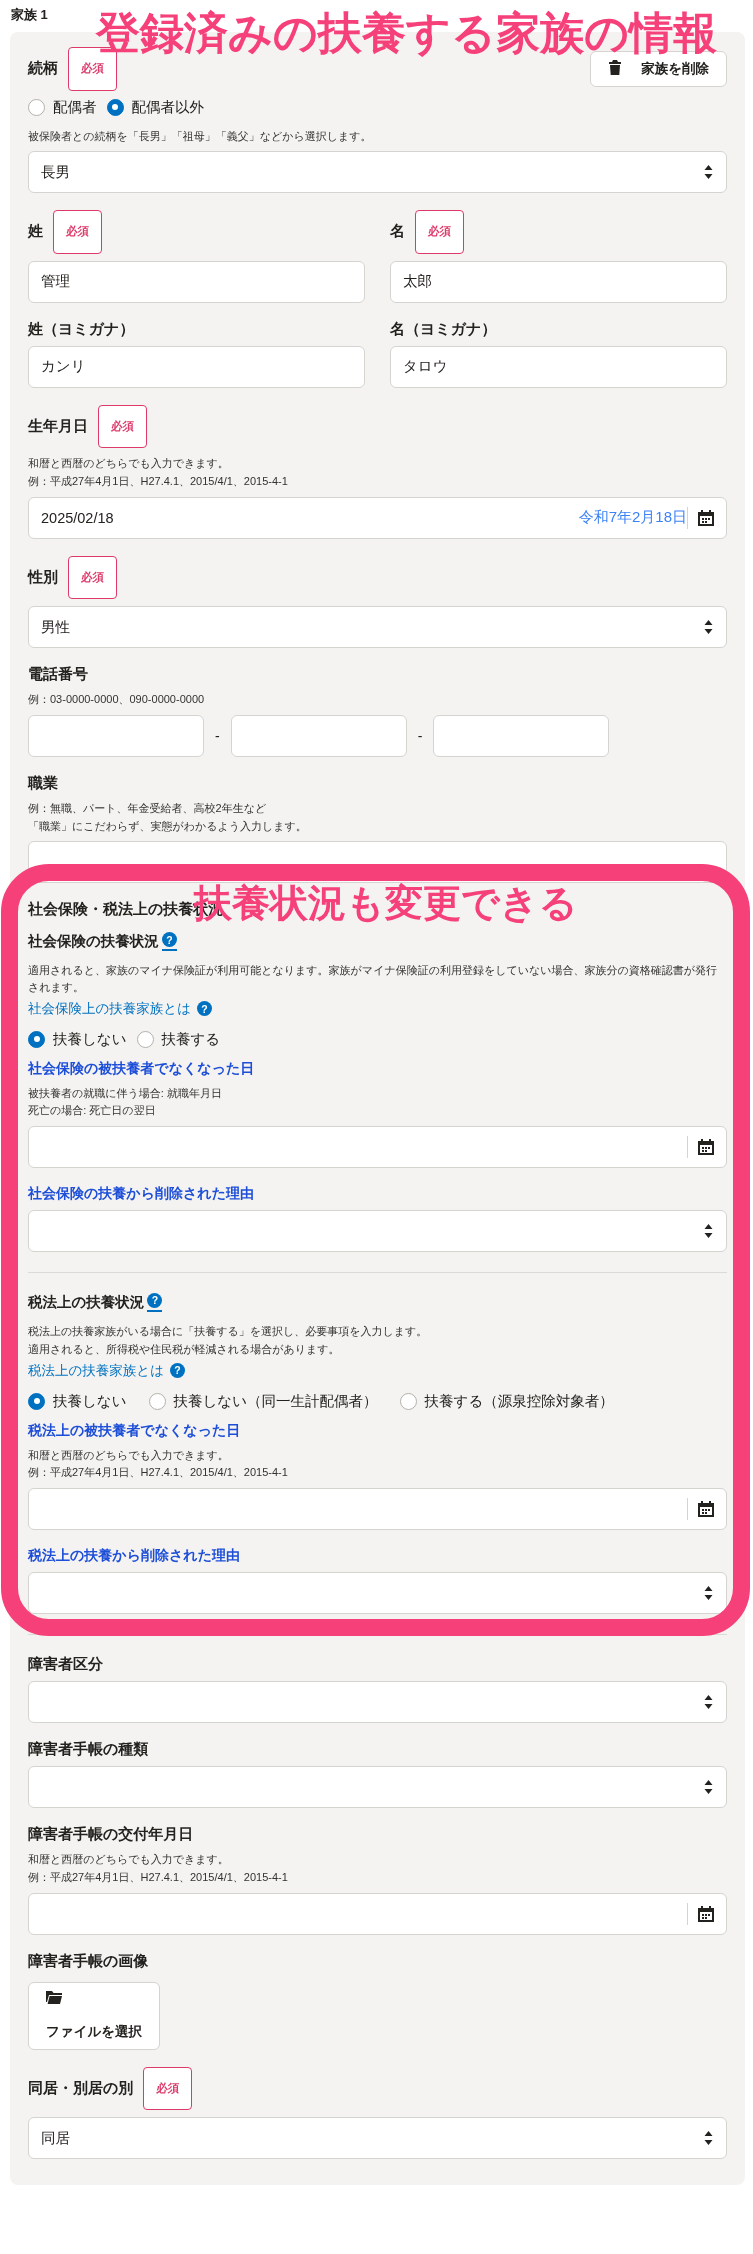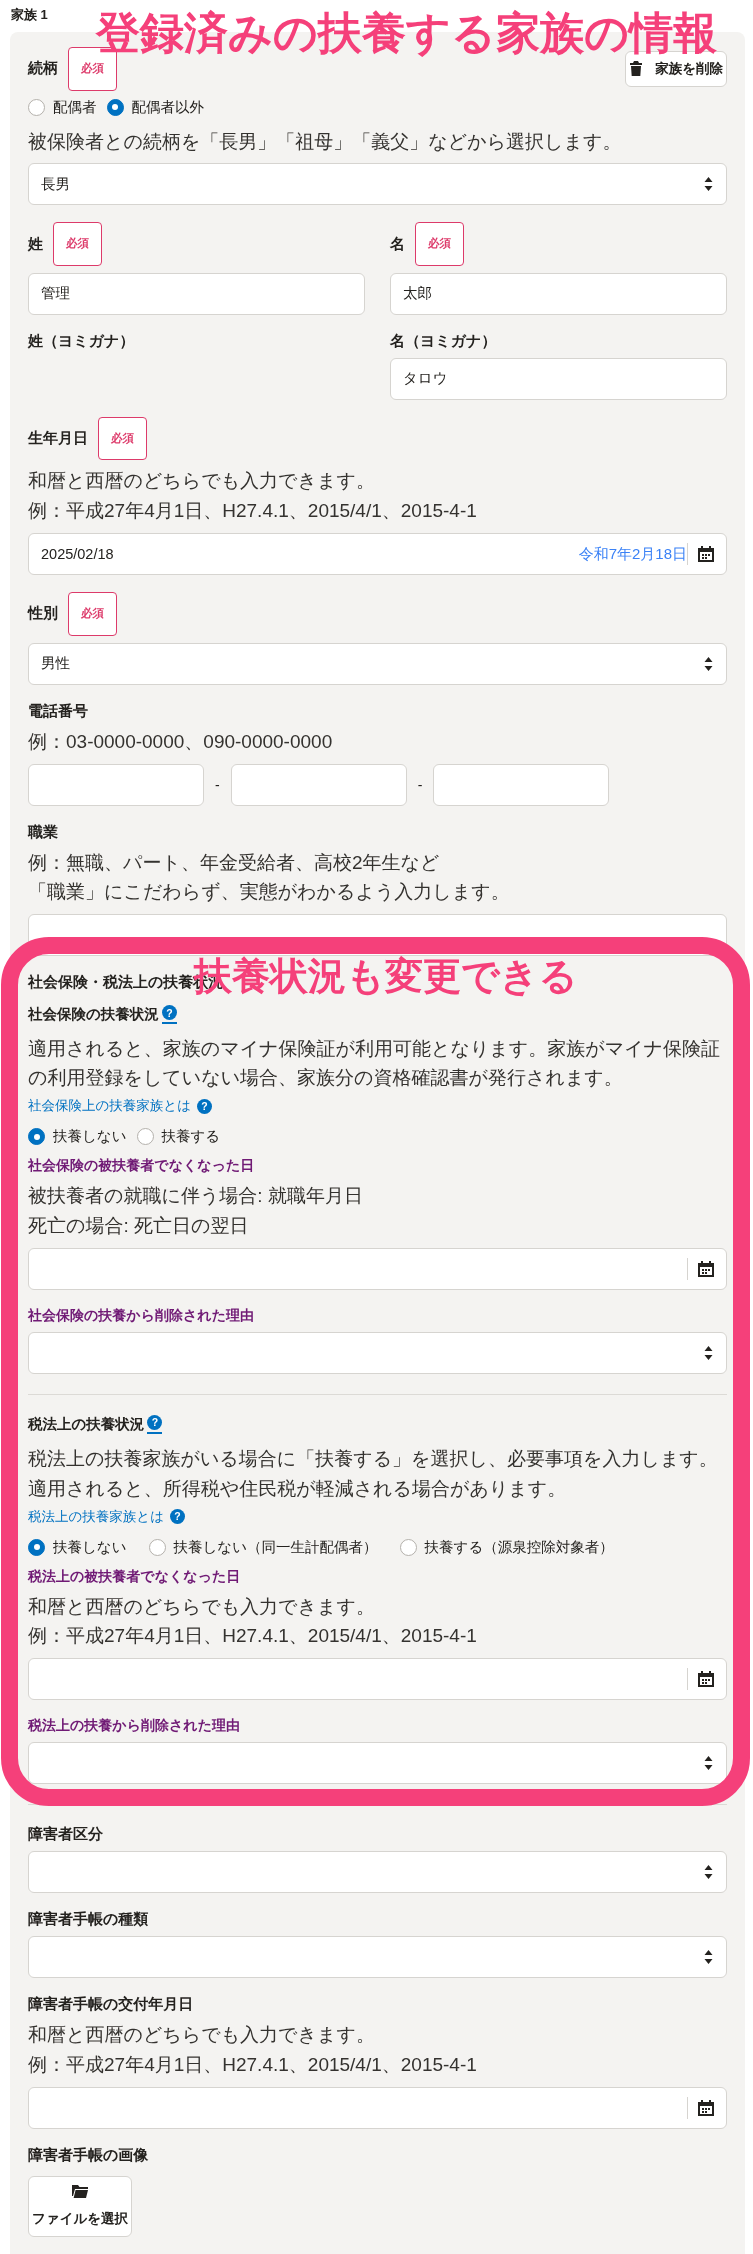--- a/index.html
+++ b/index.html
@@ -7,43 +7,43 @@
   body { font-family:"Liberation Sans","DejaVu Sans",sans-serif; color:#24221f; }
   #root { position:relative; width:753px; height:2254px; overflow:hidden; background:#fff; }
 
   .family-label { font-size:13px; font-weight:700; padding:6px 0 6px 11px; }
 
   .card { position:relative; margin:2px 8px 0 10px; background:#f4f3f1; border-radius:8px; padding:15px 18px 26px 18px; }
 
   .field { margin-bottom:17px; }
   .label-row { display:flex; align-items:center; gap:10px; margin-bottom:7px; }
   .label { font-size:15px; font-weight:700; color:#24221f; }
-  .sub-label { font-size:14px; font-weight:700; color:#701a75; }
+  .sub-label { font-size:14px; font-weight:700; color:#1d4ed8; }
   .required-badge { font-size:11.5px; font-weight:700; color:#dd3a6a; border:1.5px solid #dd3a6a; background:#fff; border-radius:4px; padding:15px 12px; line-height:1; }
 
-  .help { font-size:19px; line-height:1.52; color:#34322f; margin-bottom:7px; }
+  .help { font-size:11px; line-height:1.52; color:#34322f; margin-bottom:7px; }
   .help div { margin-bottom:1px; }
 
   .control { background:#fff; border:1px solid #d6d4d0; border-radius:6px; height:42px; display:flex; align-items:center; padding:0 12px; font-size:14.5px; color:#24221f; }
   input.control { width:100%; outline:none; }
   .select { justify-content:space-between; cursor:pointer; }
   .select .val { flex:1; }
   .updown { flex:0 0 auto; margin-left:8px; }
   .date { justify-content:flex-start; }
   .date .val { flex:1; }
   .date .wareki { font-size:15px; color:#3b82f6; }
   .date .vsep { width:1px; height:22px; background:#d6d4d0; margin-right:10px; }
 
   .radio-row { display:flex; align-items:center; gap:10px; margin-bottom:11px; }
   .radio { display:flex; align-items:center; gap:8px; font-size:14.5px; cursor:pointer; }
   .rdot { width:17px; height:17px; border-radius:50%; background:#fff; border:1.5px solid #b4b1ac; flex:0 0 auto; position:relative; }
   .rdot.checked { background:#0071c1; border-color:#0071c1; }
   .rdot.checked::after { content:""; position:absolute; left:50%; top:50%; width:6px; height:6px; margin:-3px 0 0 -3px; border-radius:50%; background:#fff; }
 
-  .btn { display:inline-flex; align-items:center; gap:12px; background:#fff; border:1px solid #d6d4d0; border-radius:6px; padding:8px 3px; font-size:13.5px; font-weight:700; color:#24221f; cursor:pointer; }
+  .btn { display:inline-flex; align-items:flex-start; gap:19px; background:#fff; border:1px solid #d6d4d0; border-radius:6px; padding:8px 17px; font-size:13.5px; font-weight:700; color:#24221f; cursor:pointer; }
 
   .grid2 { display:grid; grid-template-columns:1fr 1fr; column-gap:25px; }
 
   .phone-row { display:flex; align-items:center; gap:11px; }
   .phone-row .control { width:176px; }
   .hyphen { font-size:14px; color:#24221f; }
 
   .qicon { display:inline-flex; align-items:center; justify-content:center; width:15px; height:15px; border-radius:50%; background:#0071c1; color:#fff; font-size:10.5px; font-weight:700; line-height:1; flex:0 0 auto; }
   .qwrap { display:inline-flex; padding-bottom:2px; border-bottom:2px solid #0071c1; margin-left:3px; }
   .link-row { display:flex; align-items:center; gap:6px; font-size:13.5px; color:#0071c1; margin-bottom:12px; cursor:pointer; }
@@ -120,20 +120,21 @@
         </div>
         <input class="control" value="太郎" style="">
       </div>
     </div>
 
     <div class="field grid2">
       <div>
         <div class="label-row">
             <span class="label">姓（ヨミガナ）</span>
           </div>
+        <input class="control" value="カンリ" style="">
       </div>
       <div>
         <div class="label-row">
             <span class="label">名（ヨミガナ）</span>
           </div>
         <input class="control" value="タロウ" style="">
       </div>
     </div>
 
     <div class="field">

